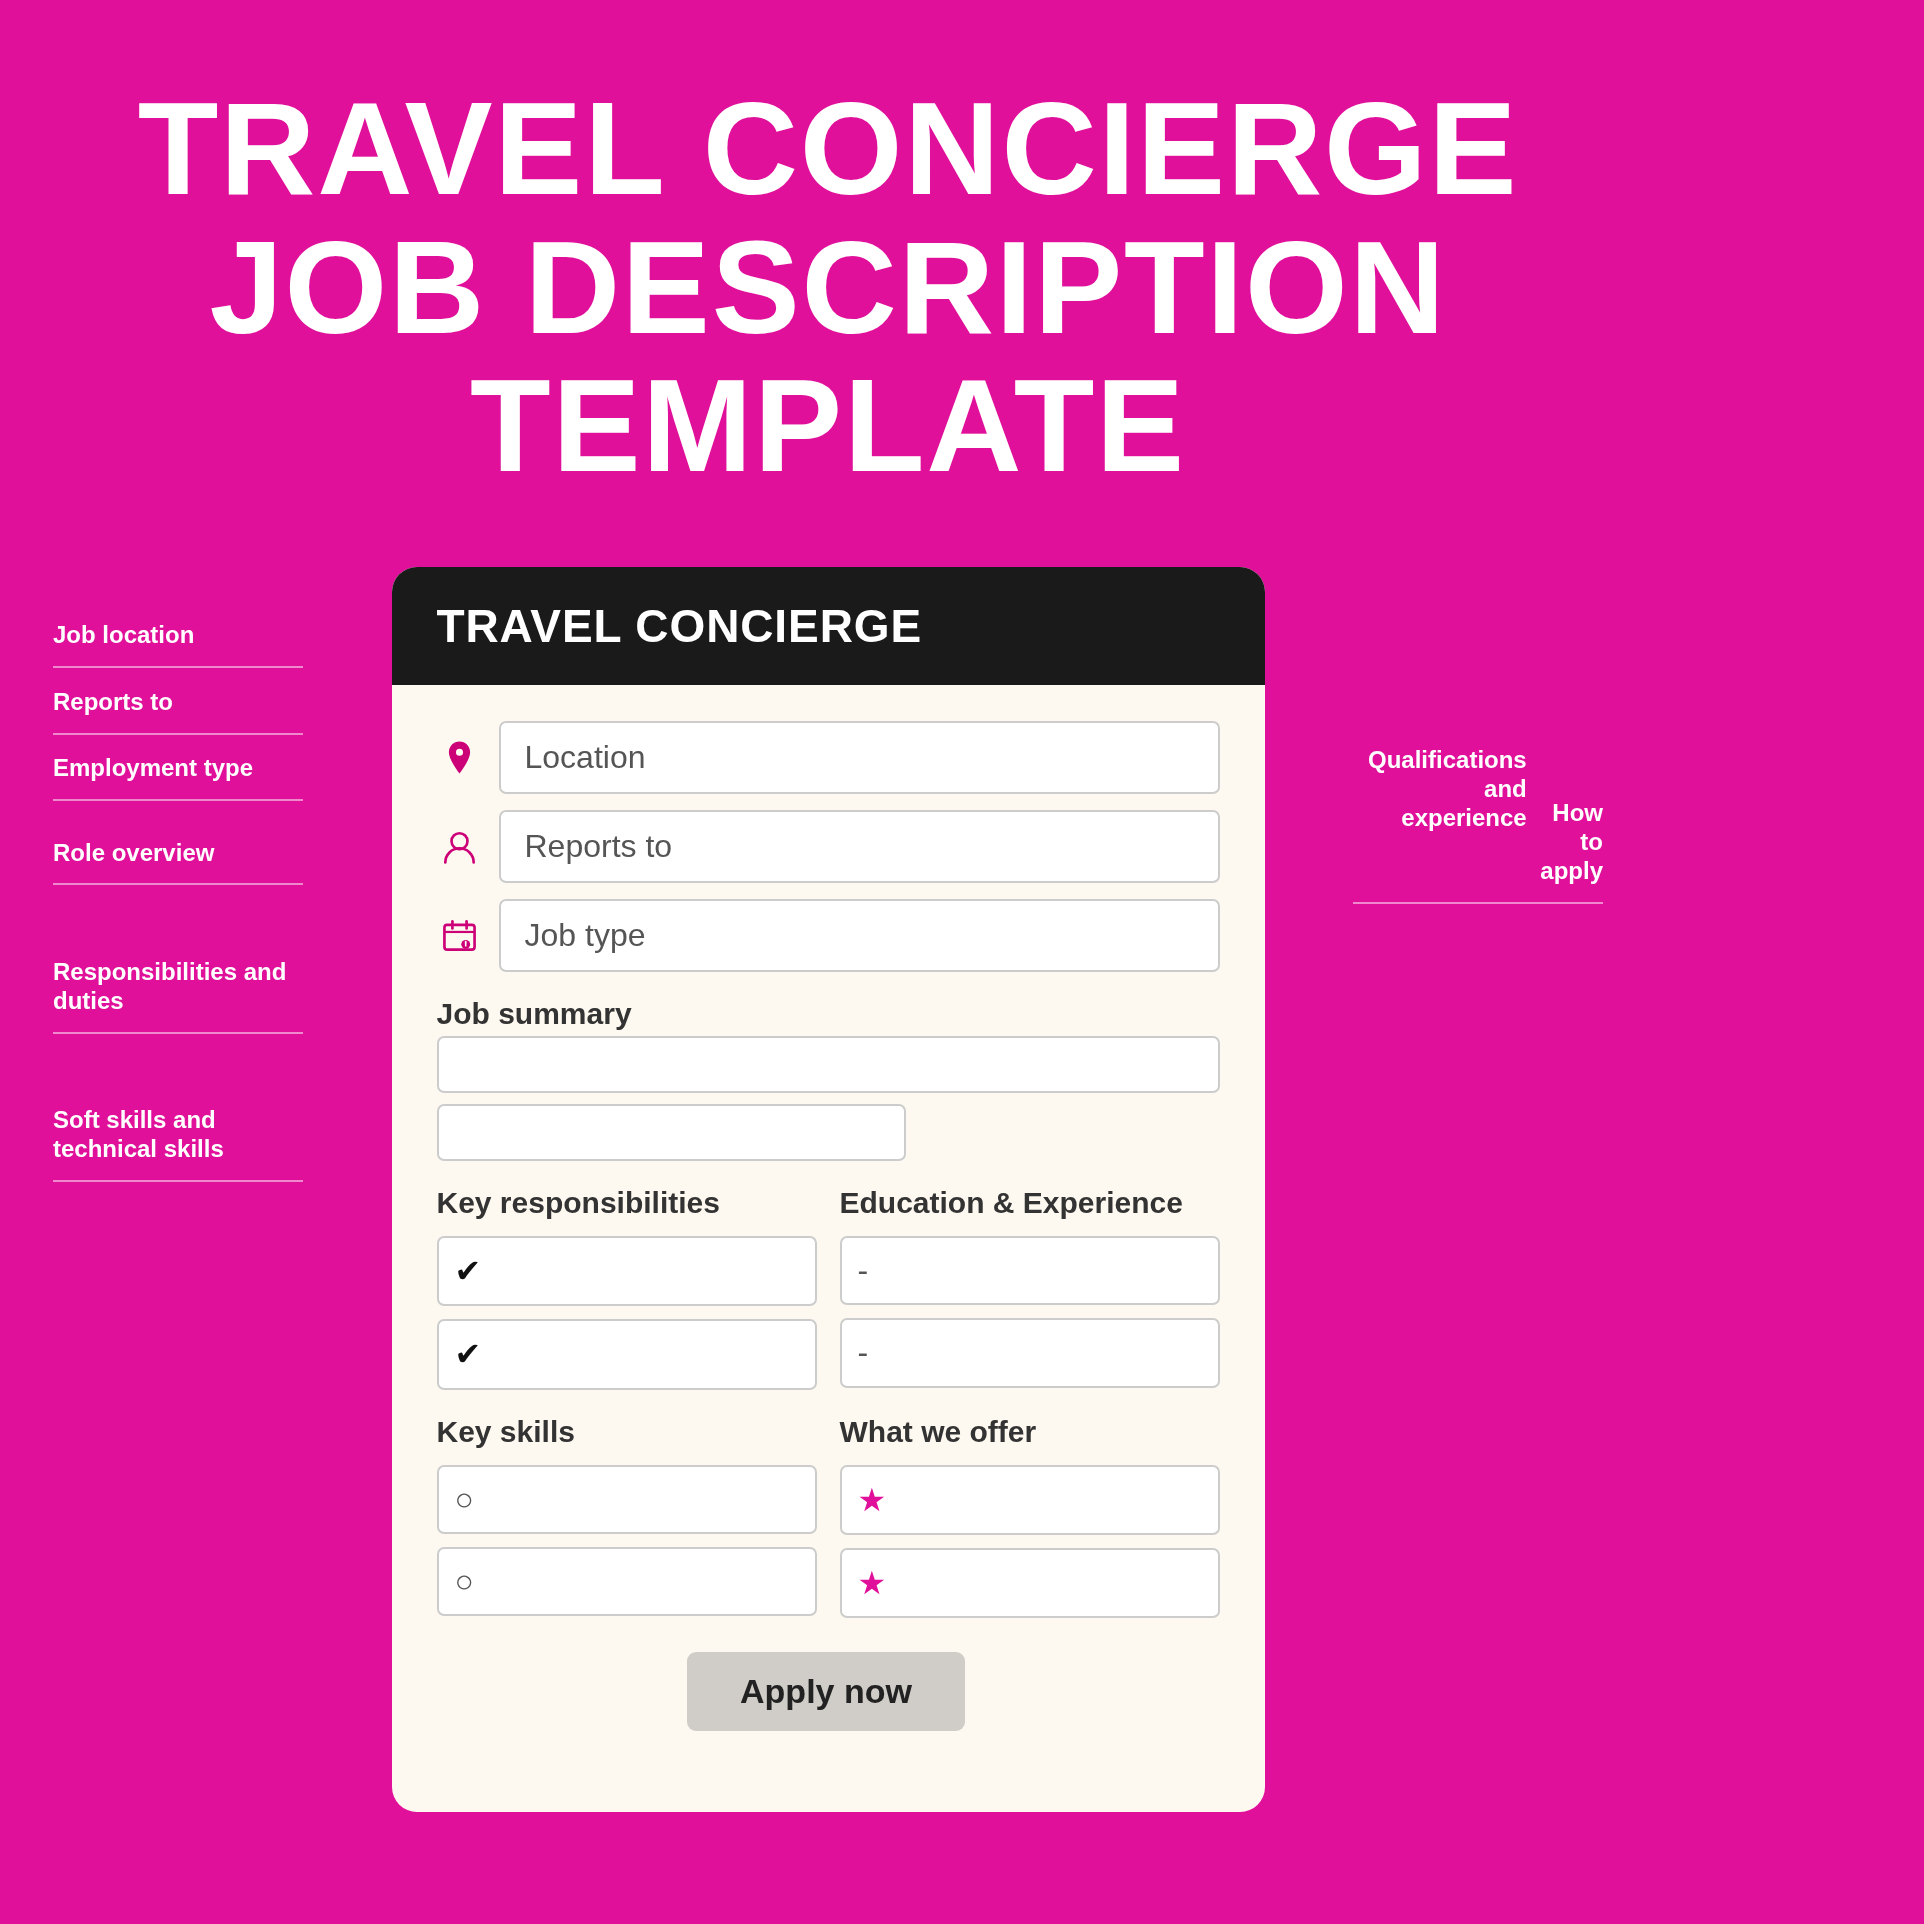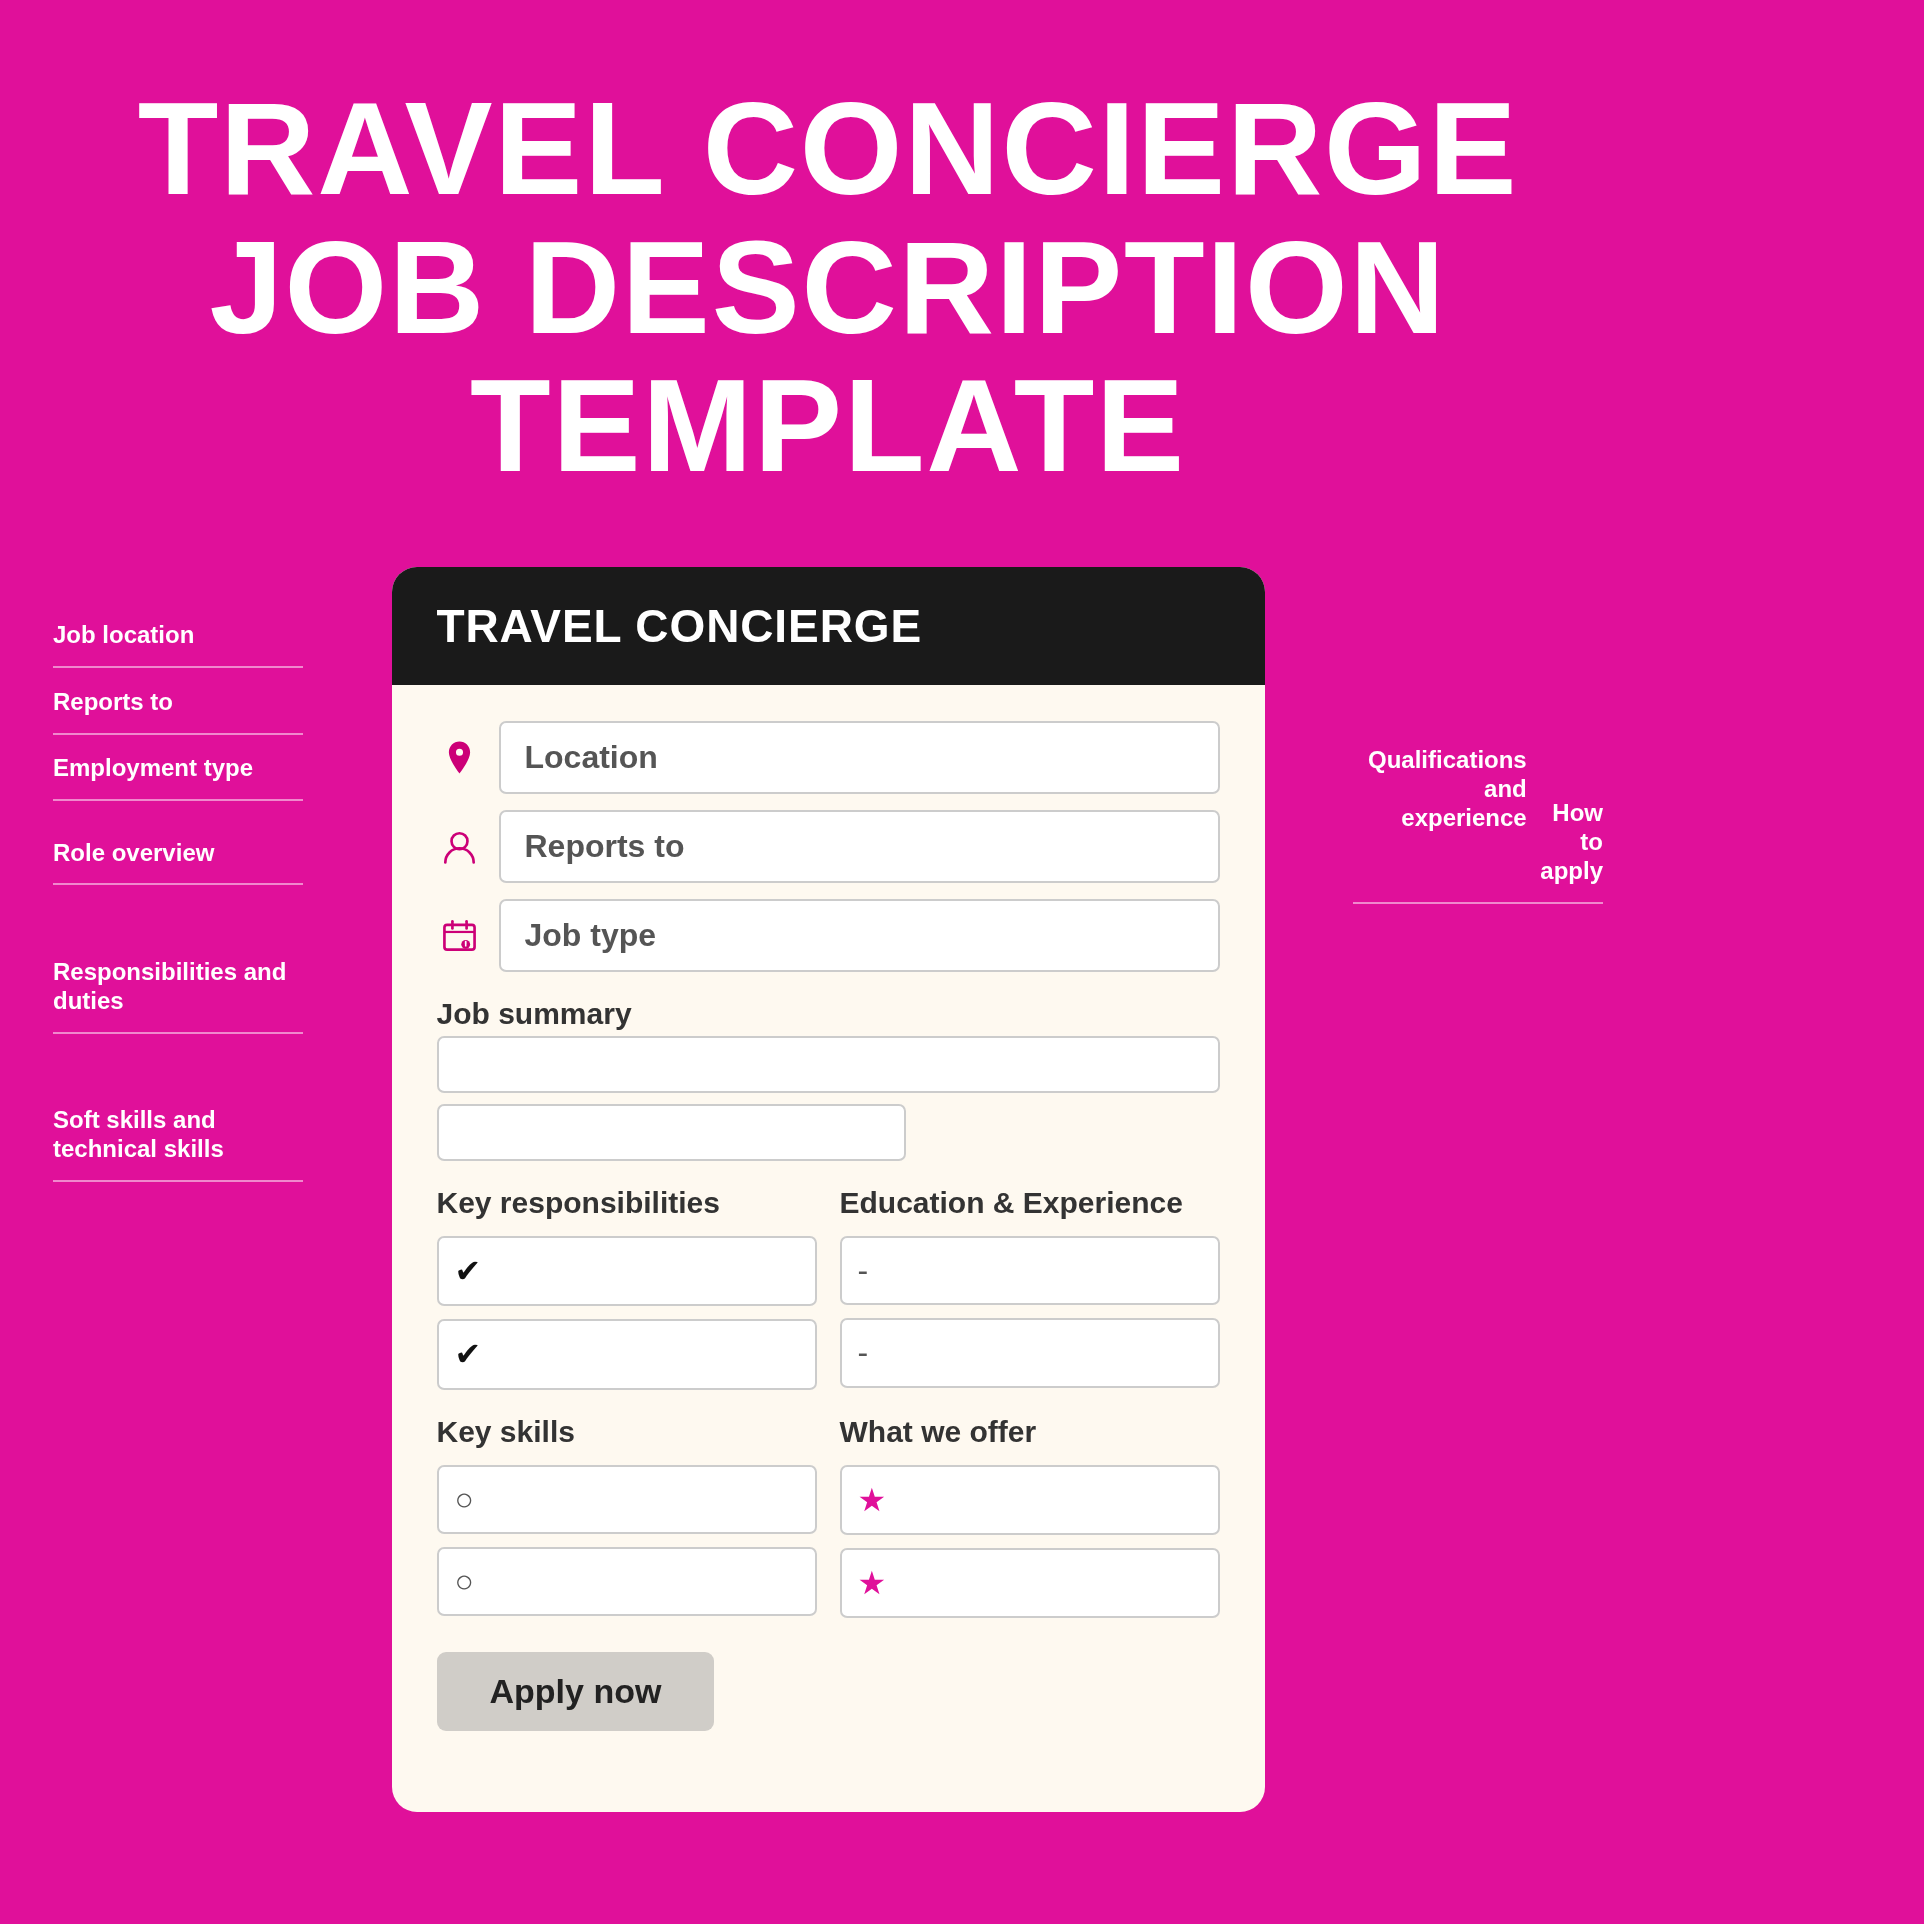--- a/index.html
+++ b/index.html
@@ -150,21 +150,20 @@
     }
 
     .info-field {
       flex: 1;
       border: 2.2px solid #cccccc;
       border-radius: 7.1px;
       padding: 16px 24px;
       font-size: 32px;
       color: #555555;
       background: #ffffff;
-      font-weight: bold;
     }
 
     
     .section-label {
       font-size: 30px;
       font-weight: 700;
       color: #333333;
       margin-top: 9px;
       margin-bottom: 5.3px;
     }
@@ -233,21 +232,21 @@
     }
 
     .field-bullet.star {
       color: #e0109a;
       font-size: 32px;
     }
 
     
     .apply-row {
       display: flex;
-      justify-content: flex-start;
+      justify-content: center;
       margin-top: 18px;
       padding-right: 4px;
     }
 
     .apply-btn {
       background-color: #d0cdc8;
       color: #222222;
       font-size: 34px;
       font-weight: 700;
       padding: 19.6px 53px;

